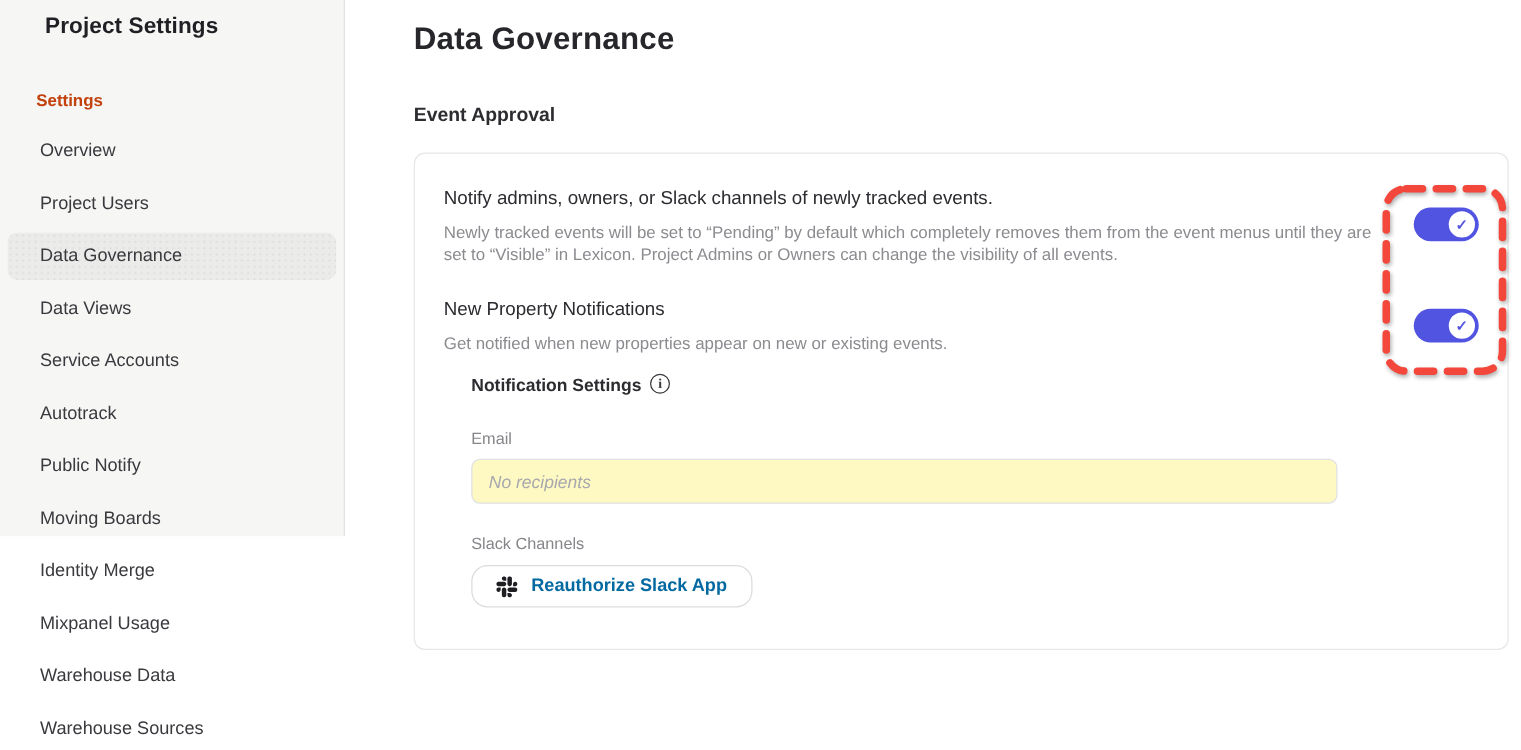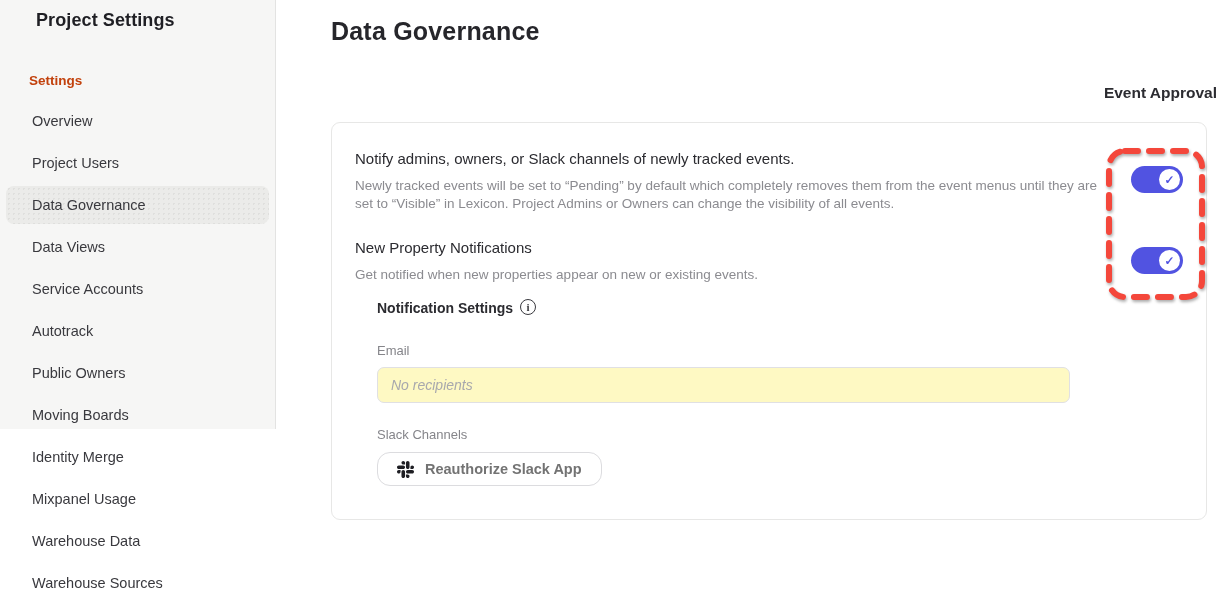--- a/index.html
+++ b/index.html
@@ -45,21 +45,20 @@
   .main { flex: 1; padding-left: 55px; background: #fff; }
   .page-title {
     margin-top: 14px;
     font-size: 25px; font-weight: 700; line-height: 34px;
     color: #26262b; letter-spacing: .2px;
   }
   .section-title {
     margin-top: 36px;
     font-size: 15.5px; font-weight: 700; line-height: 17px;
     color: #2c2c31;
-    text-align: right;
   }
   .card {
     position: relative;
     margin-top: 21px;
     width: 876px; height: 398px;
     border: 1px solid #e7e7e6;
     border-radius: 9px;
     background: #fff;
   }
   .card-inner { padding: 27px 0 22px 23px; }
@@ -100,21 +99,21 @@
     outline: none; background: #fef9c3;
   }
   .email-input::placeholder { color: #a8a8ad; font-style: italic; }
   .slack-btn {
     margin-top: 10px;
     display: inline-flex; align-items: center; gap: 11px;
     height: 34px; padding: 0 19px;
     background: #fff;
     border: 1px solid #dcdcdf; border-radius: 13px;
     font-family: "Liberation Sans", sans-serif;
-    font-size: 14.5px; font-weight: 700; color: #737373;
+    font-size: 14.5px; font-weight: 700; color: #0369a1;
     cursor: pointer;
   }
   .slack-icon-svg { width: 17px; height: 17px; color: #1e1e23; }
 
   
   .toggle {
     position: absolute; right: 23px;
     width: 52px; height: 27px;
     border-radius: 14px;
     background: var(--toggle-on, #5153e1);
@@ -147,21 +146,21 @@
   <aside class="sidebar">
     <div class="sidebar-title">Project Settings</div>
     <div class="sidebar-section-label">Settings</div>
     <nav class="sidebar-items">
       <div class="sidebar-item">Overview</div>
       <div class="sidebar-item">Project Users</div>
       <div class="sidebar-item selected">Data Governance</div>
       <div class="sidebar-item">Data Views</div>
       <div class="sidebar-item">Service Accounts</div>
       <div class="sidebar-item">Autotrack</div>
-      <div class="sidebar-item">Public Owners</div>
+      <div class="sidebar-item">Public Notify</div>
       <div class="sidebar-item">Moving Boards</div>
       <div class="sidebar-item">Identity Merge</div>
       <div class="sidebar-item">Mixpanel Usage</div>
       <div class="sidebar-item">Warehouse Data</div>
       <div class="sidebar-item">Warehouse Sources</div>
     </nav>
   </aside>
 
   <main class="main">
     <h1 class="page-title">Data Governance</h1>

